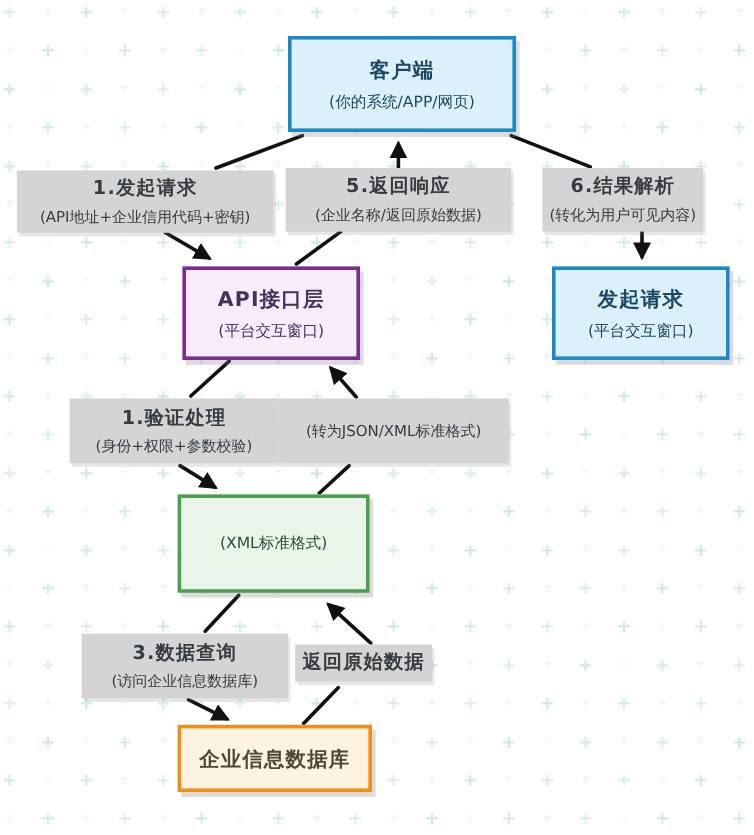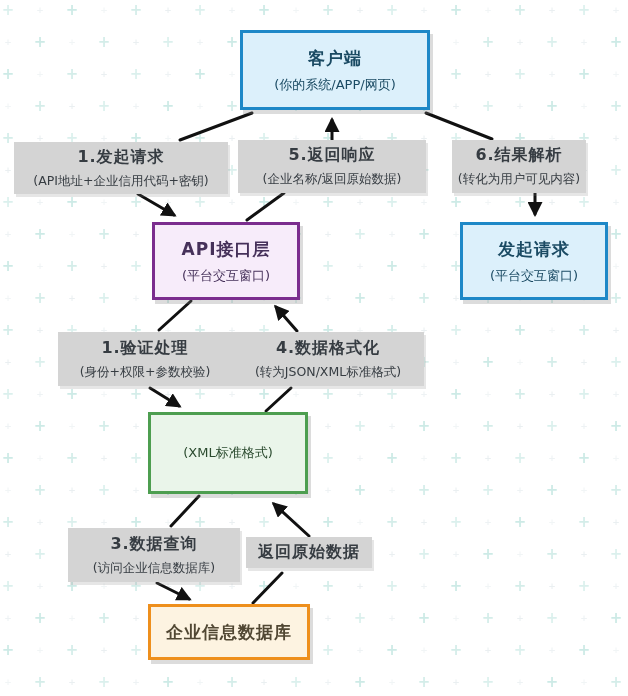--- a/index.html
+++ b/index.html
@@ -547,26 +547,25 @@
     <div class="step-title">6.结果解析</div>
     <div class="step-sub">(转化为用户可见内容)</div>
   </div>
 
   <div class="steplabel" style="left:58px; top:332px; width:174px; height:54px;">
     <div class="step-title">1.验证处理</div>
     <div class="step-sub">(身份+权限+参数校验)</div>
   </div>
 
   <div class="steplabel" style="left:232px; top:332px; width:192px; height:54px;">
-    <div class="step-title">4.数据格式化</div>
     <div class="step-sub">(转为JSON/XML标准格式)</div>
   </div>
 
   <div class="steplabel" style="left:68px; top:528px; width:172px; height:54px;">
     <div class="step-title">3.数据查询</div>
     <div class="step-sub">(访问企业信息数据库)</div>
   </div>
 
-  <div class="steplabel oneline" style="left:246px; top:537px; width:126px; height:31px;">
+  <div class="steplabel oneline" style="left:246px; top:537px; width:114px; height:31px;">
     <div class="step-title">返回原始数据</div>
   </div>
 
 </div>
 
 </body></html>

